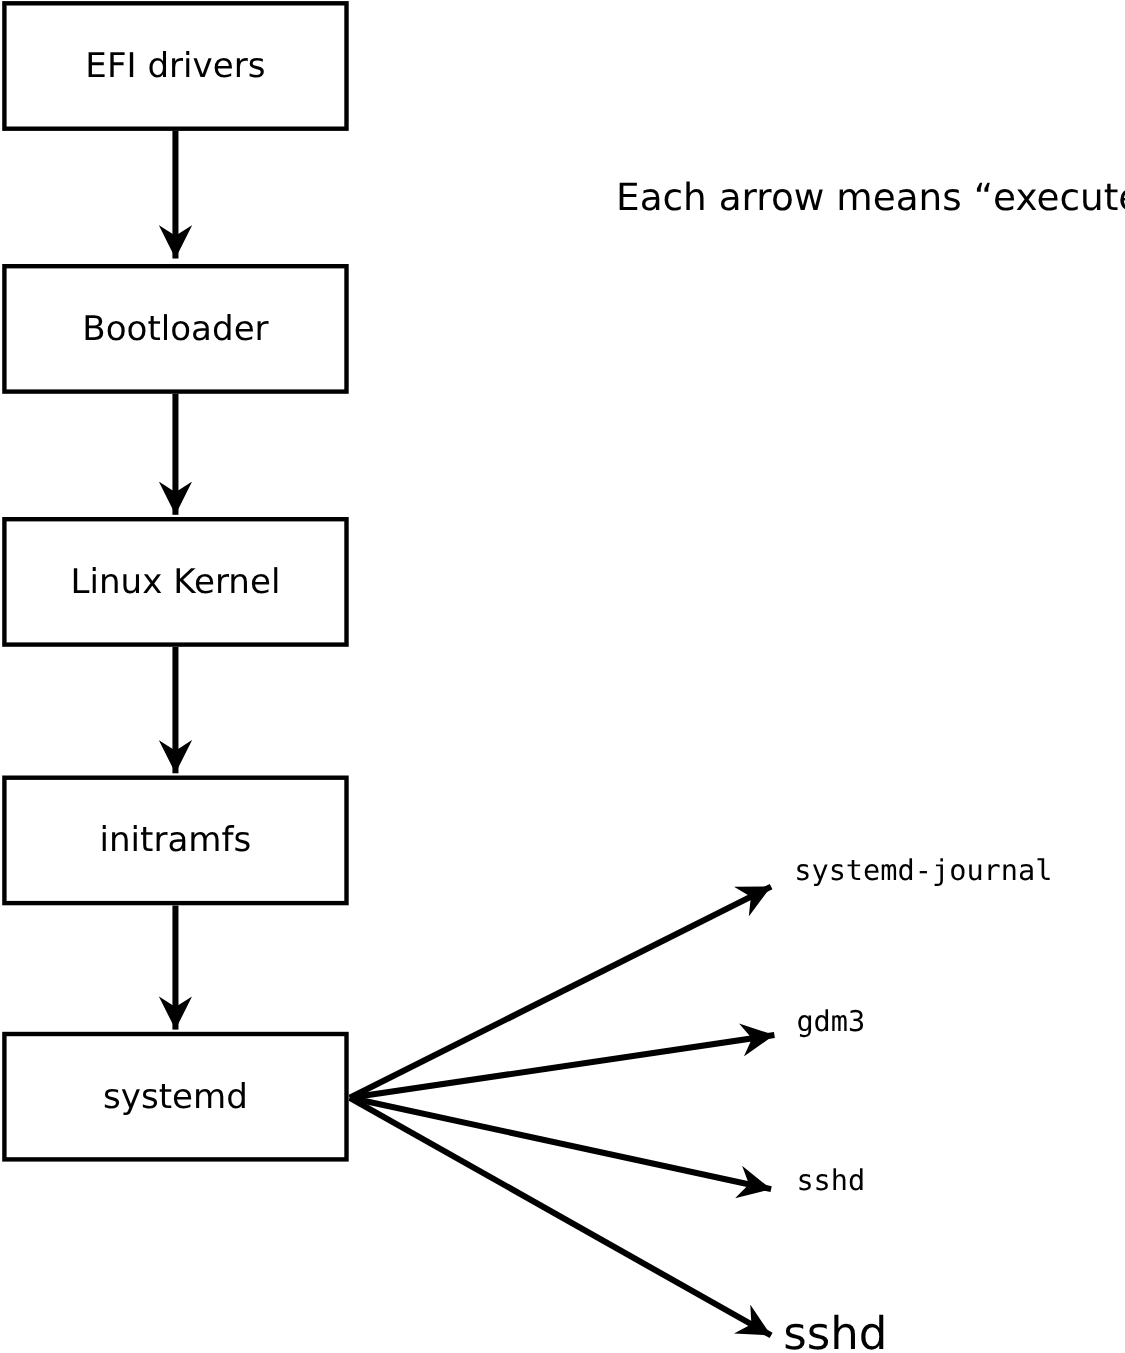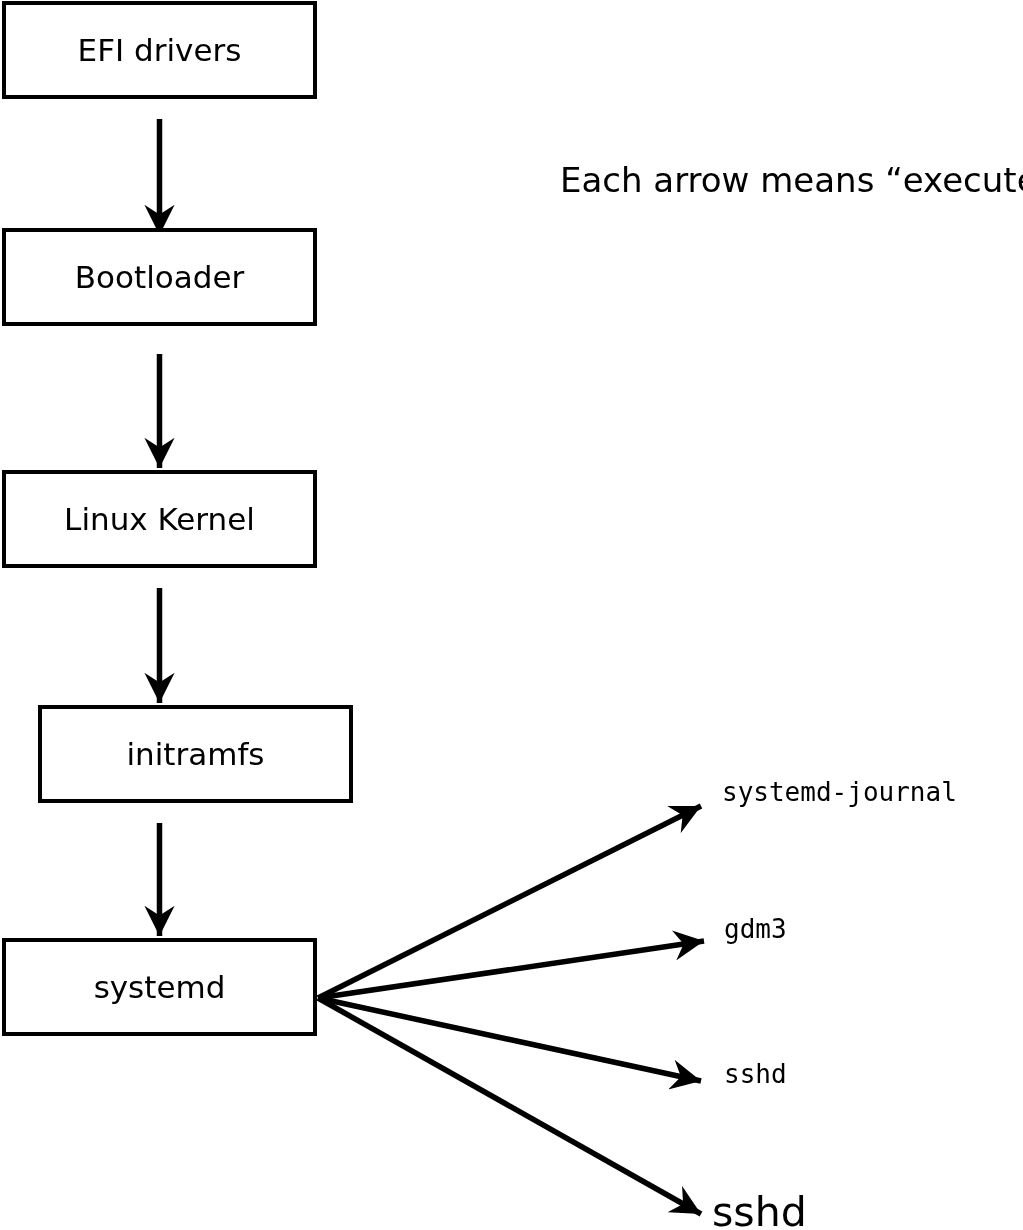--- a/index.html
+++ b/index.html
@@ -21,34 +21,34 @@
     left: 0;
     top: 0;
     width: 1023px;
     height: 1230px;
     pointer-events: none;
   }
   .node {
     position: absolute;
     left: 2px;
     width: 315px;
-    height: 98px;
+    height: 118px;
     box-sizing: border-box;
     border: 4px solid #000000;
     background: #ffffff;
     display: flex;
     align-items: center;
     justify-content: center;
     font-size: 31px;
     font-family: "DejaVu Sans", sans-serif;
   }
   .node-efi        { top: 1px; }
-  .node-bootloader { top: 228px; justify-content: center; }
+  .node-bootloader { top: 240px; justify-content: center; }
   .node-kernel     { top: 470px; justify-content: center; }
-  .node-initramfs  { top: 705px; margin-left: 36px; }
+  .node-initramfs  { top: 705px; }
   .node-systemd    { top: 938px; }
   .caption {
     position: absolute;
     left: 560px;
     top: 163px;
     font-size: 34px;
     line-height: 1;
     white-space: nowrap;
     font-family: "DejaVu Sans", sans-serif;
   }

